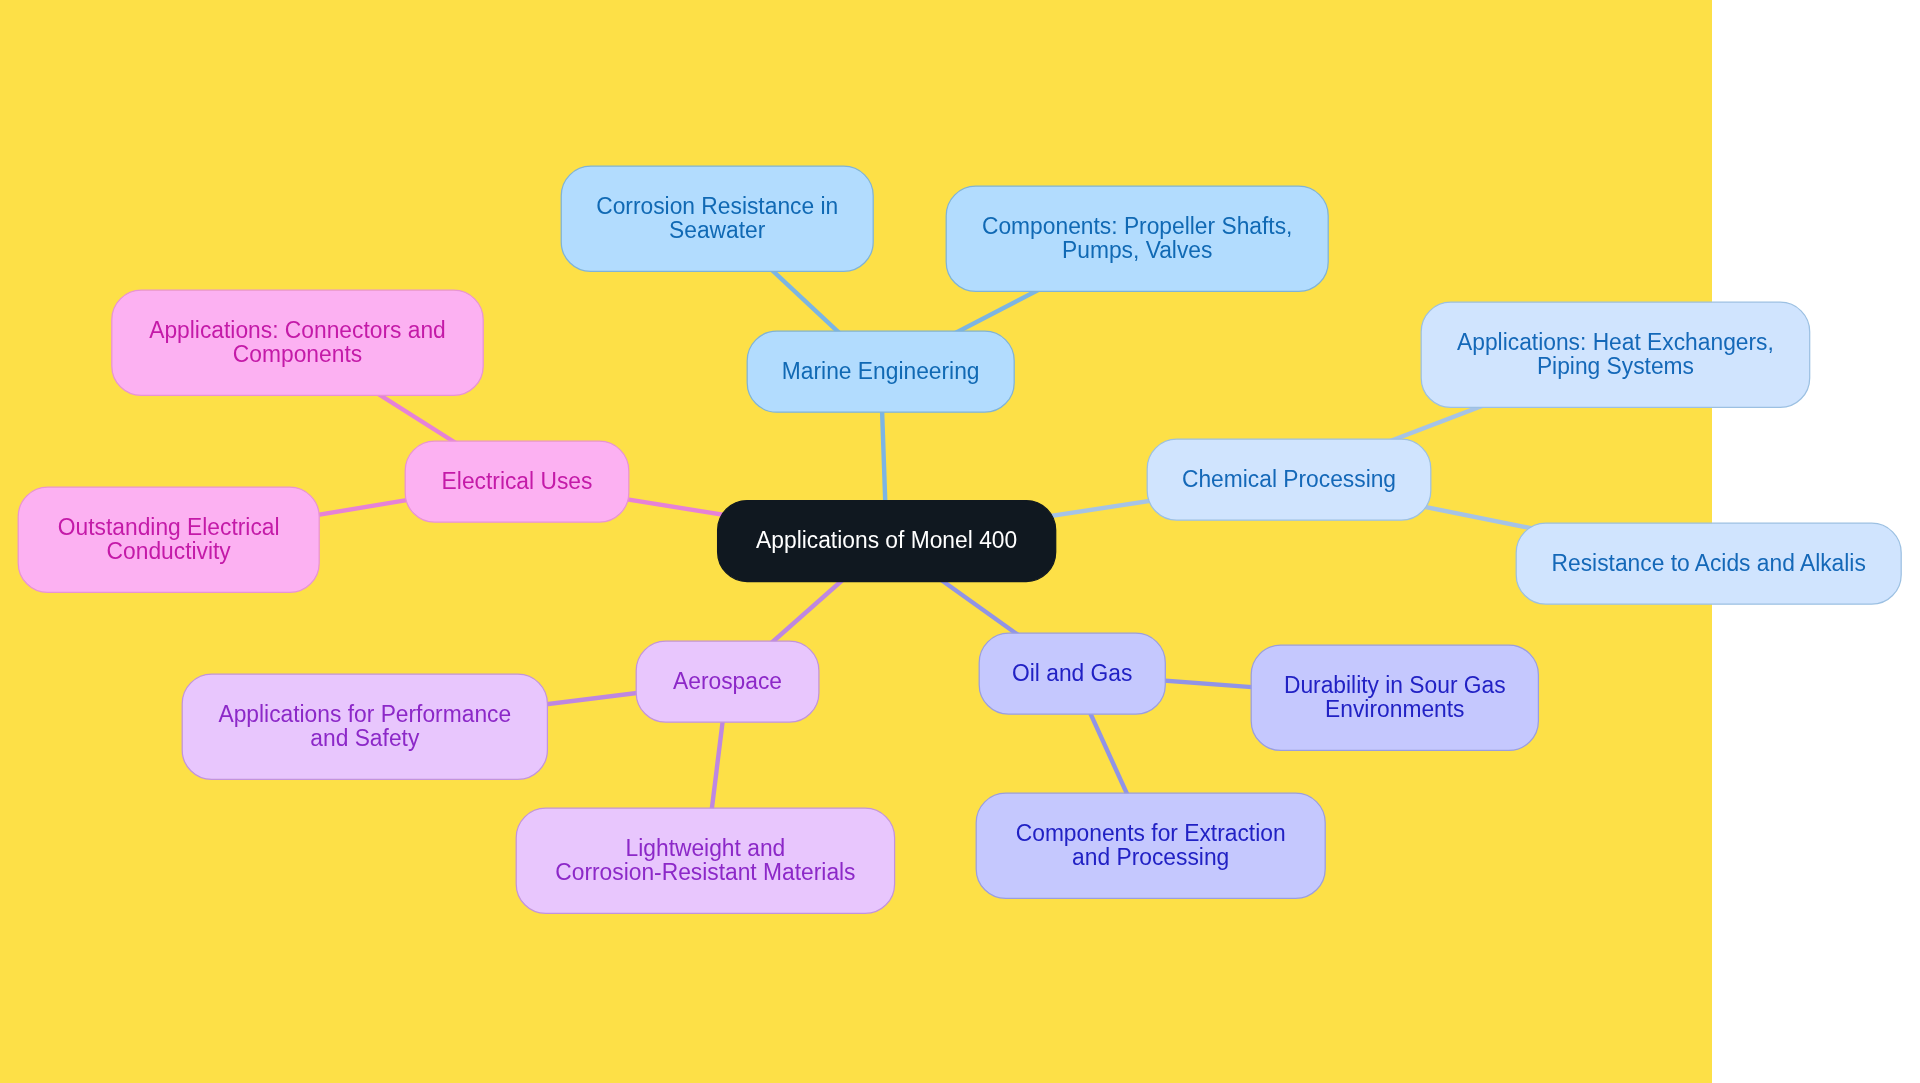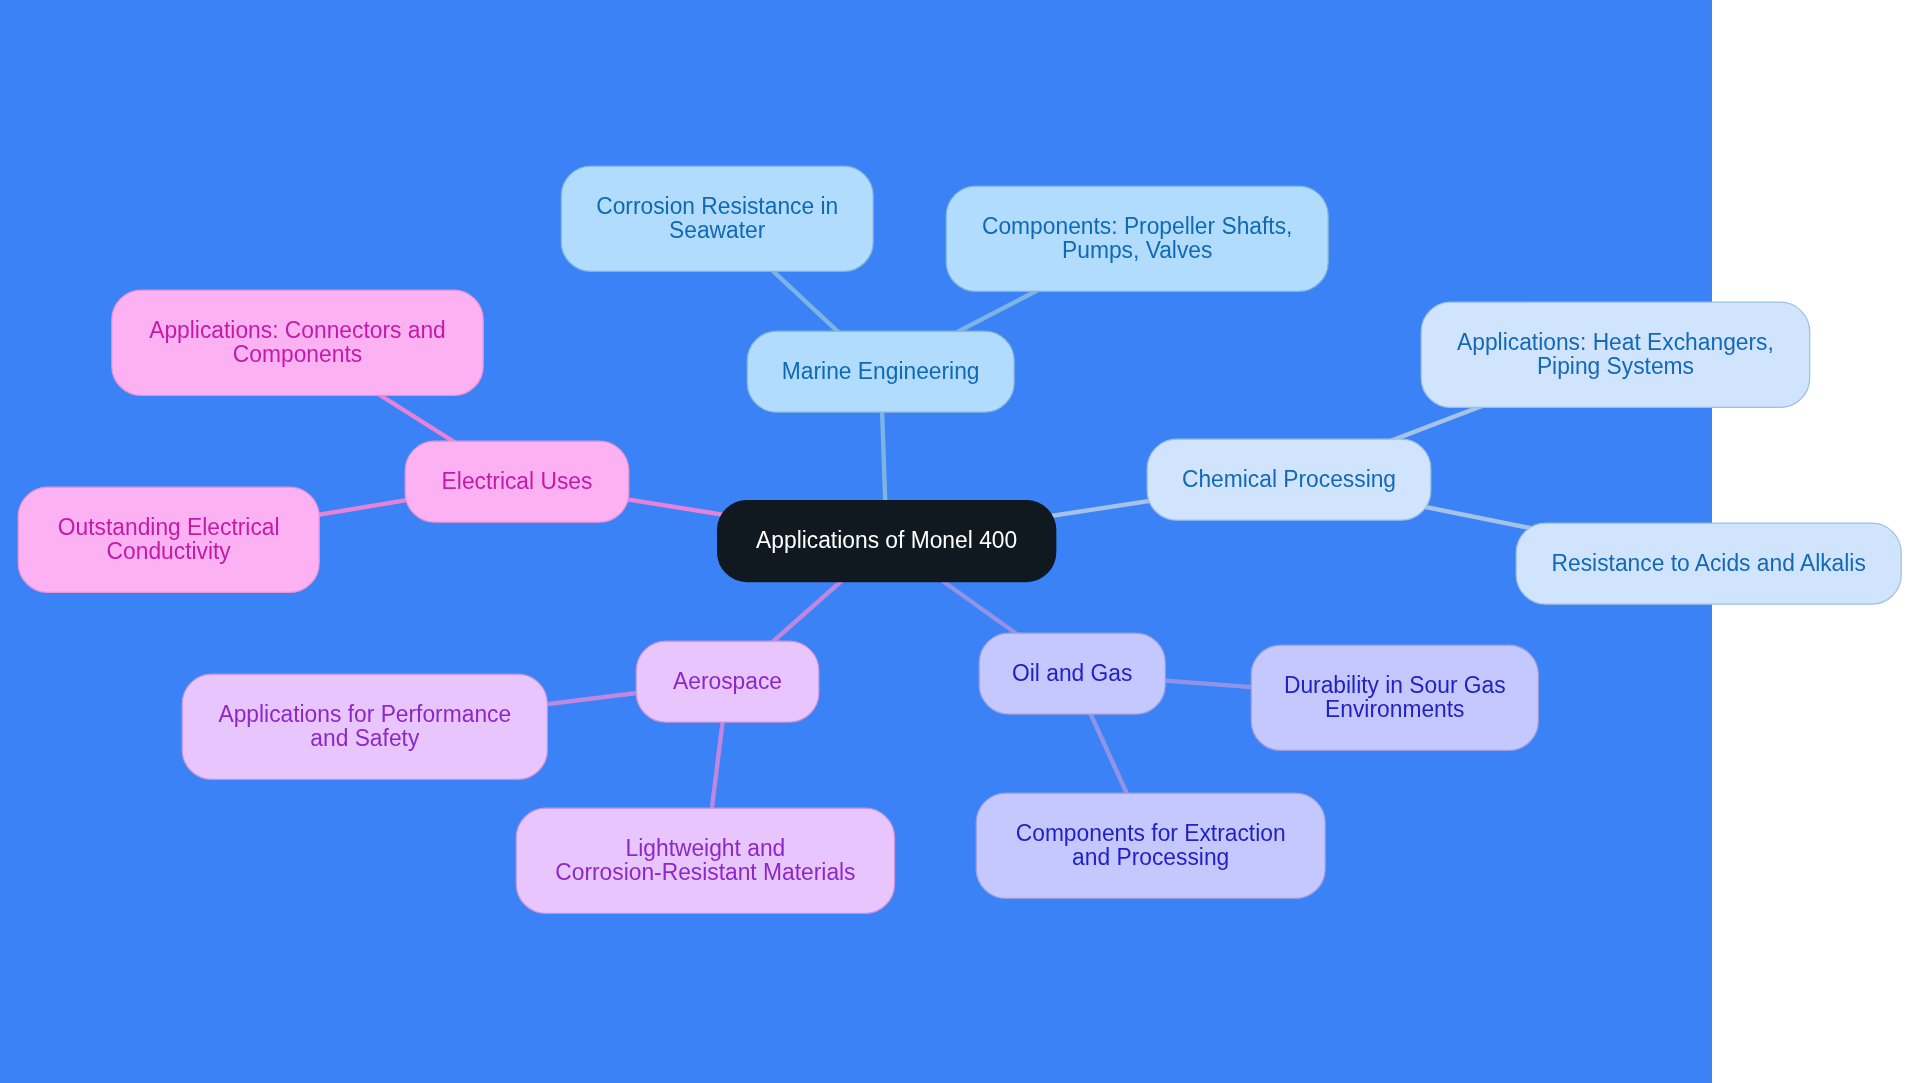--- a/index.html
+++ b/index.html
@@ -5,21 +5,21 @@
 <style>
   html, body { margin:0; padding:0; }
   body {
     width:1920px; height:1083px; overflow:hidden;
     background:#ffffff;
     font-family:"Liberation Sans", sans-serif;
   }
   #mindmap-canvas {
     position:relative;
     width:1712px; height:1083px;
-    background:#3b82f6;
+    background:#fde047;
   }
   #mindmap-svg { position:absolute; left:0; top:0; display:block; }
   .edge {
     fill:none;
     stroke-width:4.4;
     stroke-linecap:butt;
   }
   .node-box { stroke-width:1.25; }
   .node-label {
     font-family:"Liberation Sans", sans-serif;

